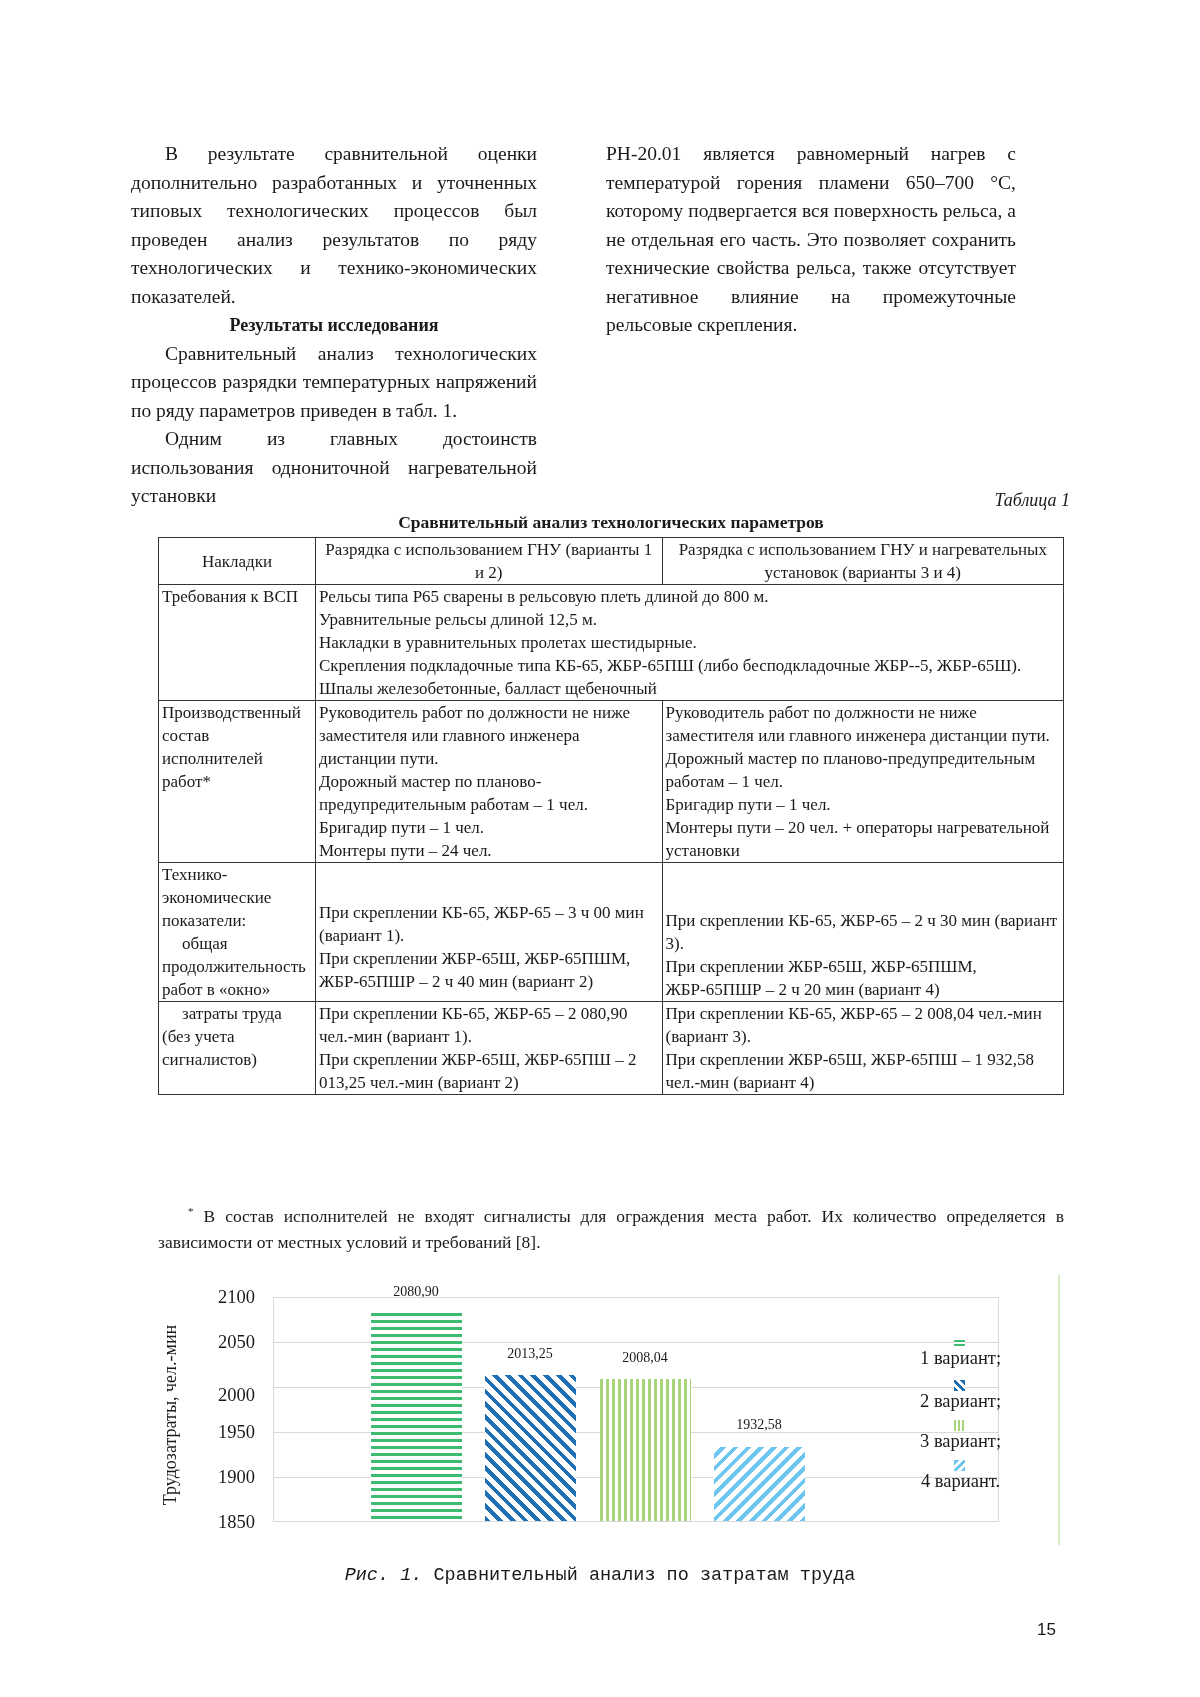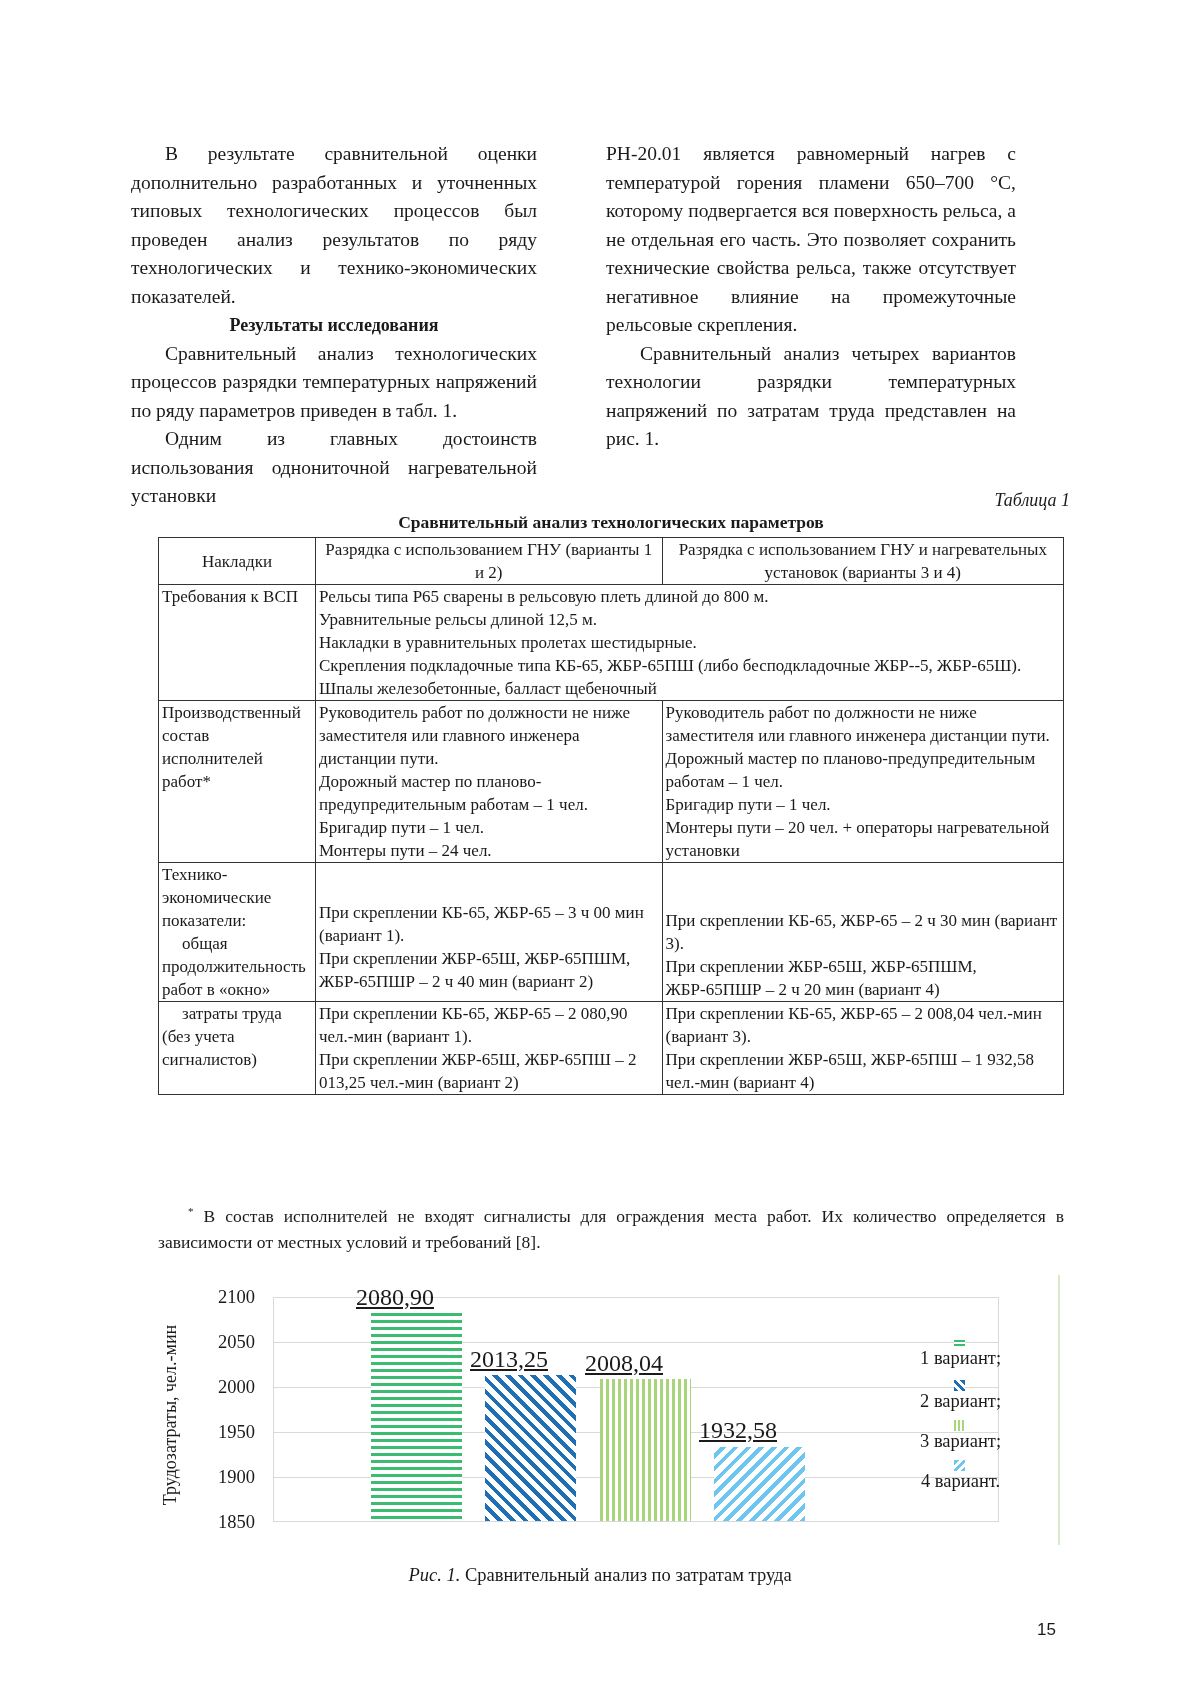--- a/index.html
+++ b/index.html
@@ -26,46 +26,45 @@
                  white-space: nowrap; font-size: 18px; }
   .ytick { position: absolute; left: 40px; width: 55px; text-align: right; font-size: 18.5px; transform: translateY(-50%); }
   .plot { position: absolute; left: 113px; top: 22px; width: 726px; height: 225px;
           border: 1px solid #d9d9d9; border-top: 1px solid #d9d9d9; box-sizing: border-box; }
   .grid { position: absolute; left: 0; width: 100%; height: 1px; background: #d9d9d9; }
   .bar { position: absolute; bottom: 0; width: 91px; }
   .bar.v1 { background: repeating-linear-gradient(to bottom, #3dbb72 0 3px, #ffffff 3px 7px); }
   .bar.v2 { background: repeating-linear-gradient(45deg, #1f6fb5 0 4px, #ffffff 4px 9px); }
   .bar.v3 { background: repeating-linear-gradient(to right, #a9d57a 0 3px, #ffffff 3px 6px); }
   .bar.v4 { background: repeating-linear-gradient(-45deg, #6cc6ef 0 4px, #ffffff 4px 9px); }
-  .barlabel { position: absolute; width: 120px; font-size: 24px; transform: translateX(-15px); text-decoration: underline; }
+  .barlabel { position: absolute; width: 120px; text-align: center; font-size: 14px; transform: translateX(-15px); }
   .legend { position: absolute; left: 920px; top: 1340px; font-size: 18.5px; }
   .legend .item { height: 40px; display: flex; align-items: center; flex-direction: column; }
   .legend .sw { display: inline-block; width: 11px; height: 11px; margin-right: 2px; }
   .sw.v1 { background: repeating-linear-gradient(to bottom, #3dbb72 0 2px, #fff 2px 4px); height: 8px; }
   .sw.v2 { background: repeating-linear-gradient(45deg, #1f6fb5 0 3px, #fff 3px 6px); }
   .sw.v3 { background: repeating-linear-gradient(to right, #a9d57a 0 2px, #fff 2px 4px); }
   .sw.v4 { background: repeating-linear-gradient(-45deg, #6cc6ef 0 3px, #fff 3px 6px); }
   .vline { position: absolute; left: 1058px; top: 1275px; width: 2px; height: 270px; background: #d8ebc8; }
-  .caption { position: absolute; top: 1565px; left: 0; width: 1200px; text-align: center; font-size: 18.5px; }
+  .caption { position: absolute; top: 1565px; left: 0; width: 1200px; text-align: center; font-size: 18.5px; font-family: Liberation Mono, monospace; }
   .caption i { font-style: italic; }
   .pagenum { position: absolute; top: 1620px; left: 1037px; font-family: "Liberation Sans", "DejaVu Sans", sans-serif; font-size: 17px; }
 </style>
 </head>
 <body>
 
 <div class="col" id="col-left">
   <p>В результате сравнительной оценки дополнительно разработанных и уточненных типовых технологических процессов был проведен анализ результатов по ряду технологических и технико-экономических показателей.</p>
   <p class="heading">Результаты исследования</p>
   <p>Сравнительный анализ технологических процессов разрядки температурных напряжений по ряду параметров приведен в табл. 1.</p>
   <p>Одним из главных достоинств использования однониточной нагревательной установки</p>
 </div>
 
 <div class="col" id="col-right">
   <p class="noind">РН-20.01 является равномерный нагрев с температурой горения пламени 650–700 °С, которому подвергается вся поверхность рельса, а не отдельная его часть. Это позволяет сохранить технические свойства рельса, также отсутствует негативное влияние на промежуточные рельсовые скрепления.</p>
-  <p>Сравнительный анализ четырех вариантов технологии разрядки температурных напряжений по затратам труда представлен на рис. 1.</p>
 </div>
 
 <div class="table-label">Таблица 1</div>
 <div class="table-title">Сравнительный анализ технологических параметров</div>
 
 <table class="main">
   <colgroup>
     <col style="width:157px">
       <col style="width:347px">
       <col style="width:402px">
@@ -133,21 +132,21 @@
   <span style="display:inline-block;width:30px"></span><sup>*</sup>
   <span>В состав исполнителей не входят сигналисты для ограждения места работ. Их количество определяется в зависимости от местных условий и требований [8].</span>
 </div>
 
 <div class="chart">
   <div class="ylabel">
       <span>Трудозатраты, чел.-мин</span>
     </div>
   <div class="ytick" style="top:22px">2100</div>
   <div class="ytick" style="top:67px">2050</div>
-  <div class="ytick" style="top:112px">2000</div>
+  <div class="ytick" style="top:120px">2000</div>
   <div class="ytick" style="top:157px">1950</div>
   <div class="ytick" style="top:202px">1900</div>
   <div class="ytick" style="top:247px">1850</div>
 
   <div class="plot">
     <div class="grid" style="top:44px"></div>
     <div class="grid" style="top:89px"></div>
     <div class="grid" style="top:134px"></div>
     <div class="grid" style="top:179px"></div>
 

